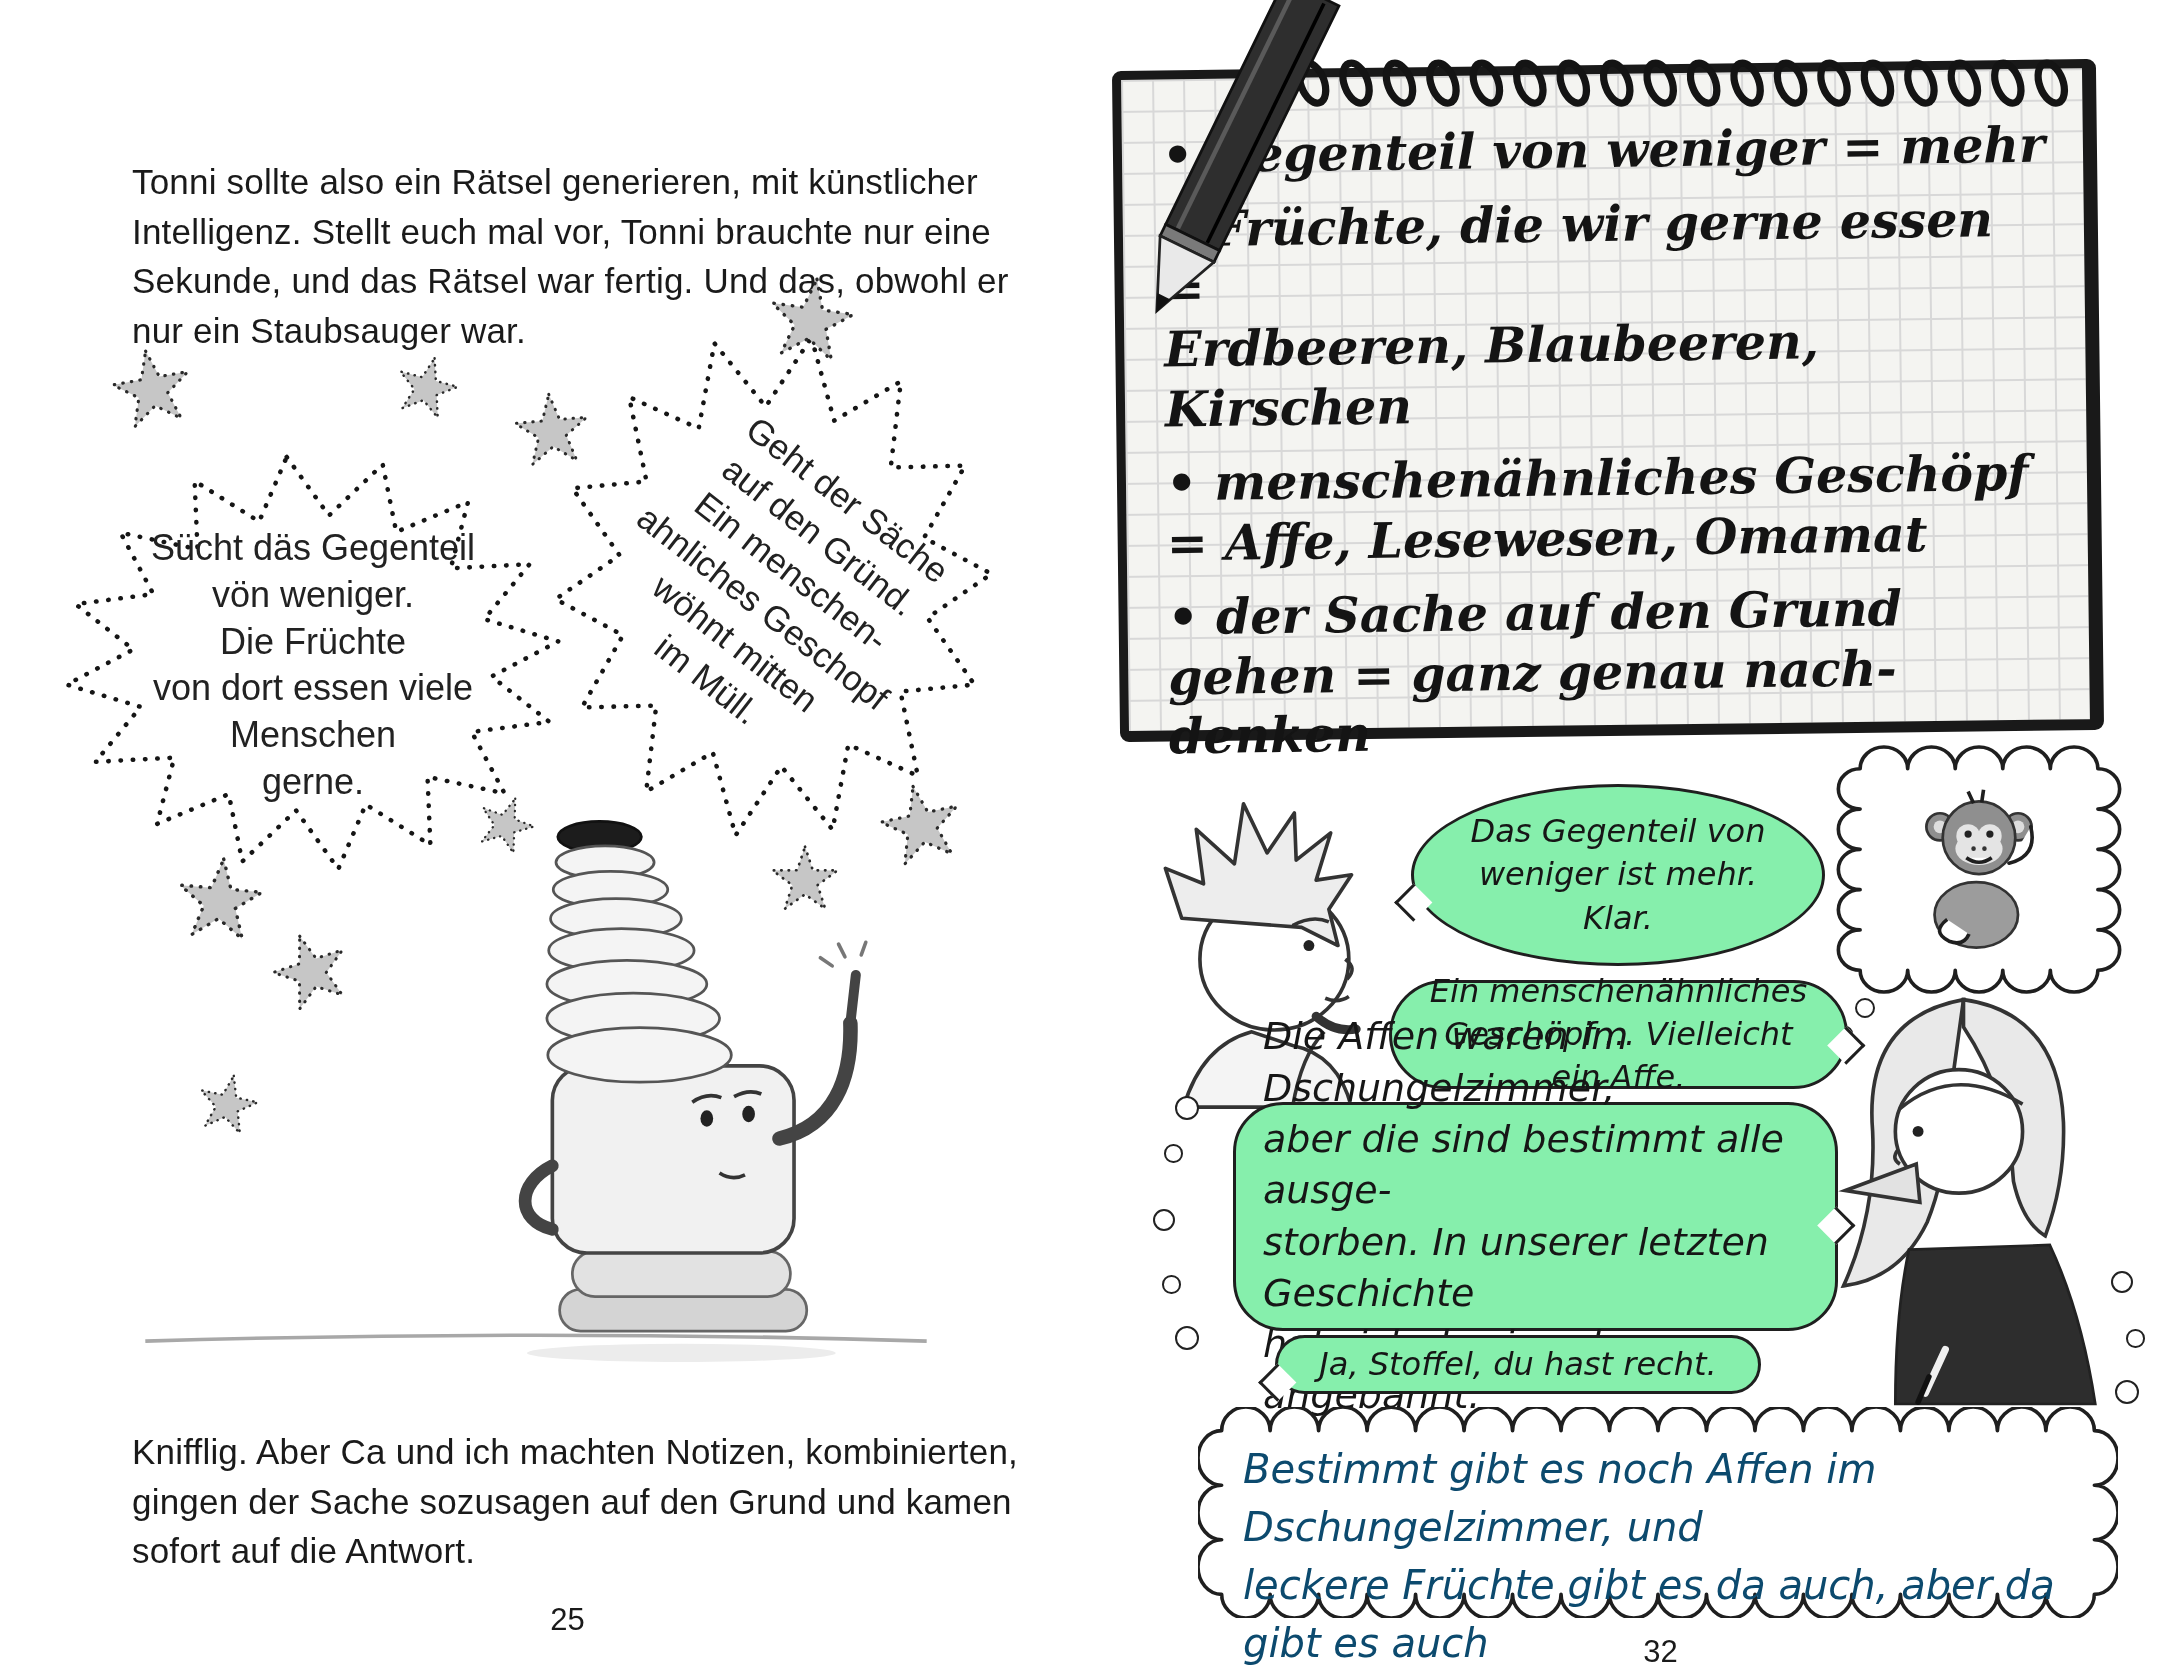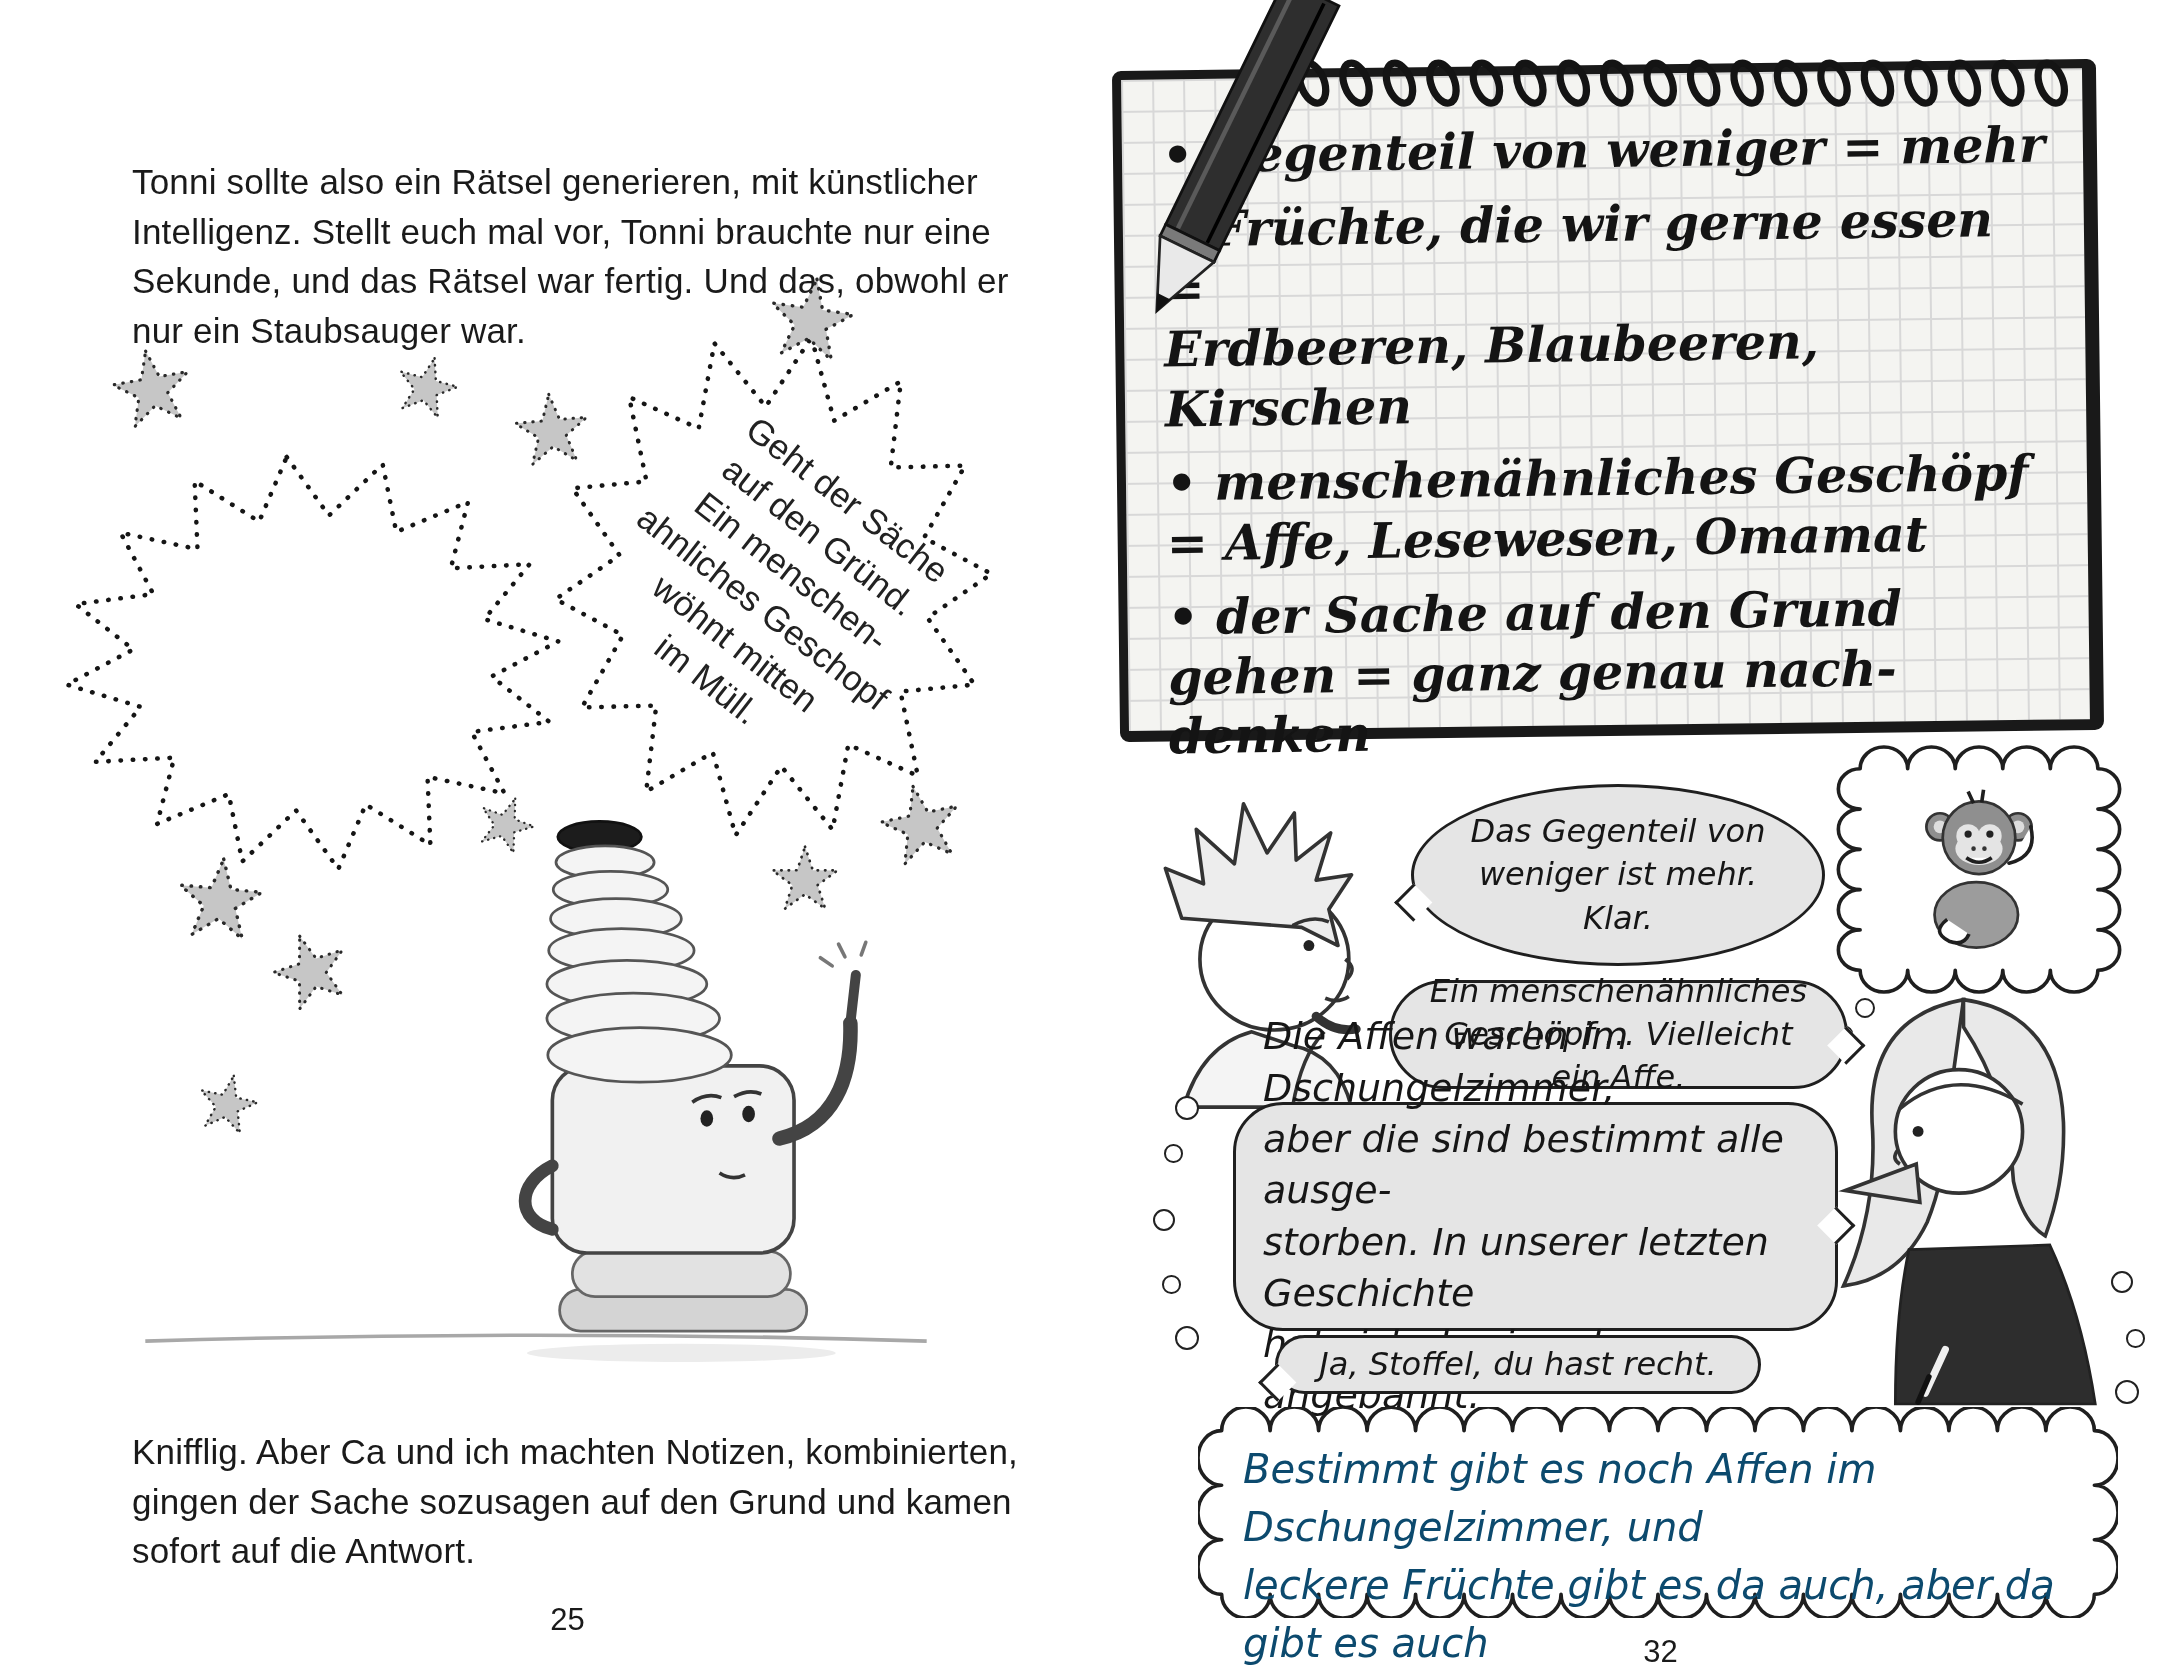--- a/index.html
+++ b/index.html
@@ -51,21 +51,21 @@
   .hand-item{
     font-family:"DejaVu Serif", serif;
     font-style:italic;font-weight:700;
     font-size:49px;line-height:1.22;color:#141414;
     margin:0 0 14.5px 0;
   }
   svg.spiral ellipse{fill:none;stroke:#141414;stroke-width:8;}
 
   
   .bubble{
-    box-sizing:border-box;background:#e5e5e5;border:3.6px solid #1f1f1f;
+    box-sizing:border-box;background:#86efac;border:3.6px solid #1f1f1f;
     font-family:"DejaVu Sans", sans-serif;font-style:italic;
     font-size:32px;line-height:1.35;color:#161616;
     display:flex;align-items:center;justify-content:center;
     text-align:center;padding:16.4px 27px;position:absolute;z-index:4;
   }
   .bubble::after{
     content:"";position:absolute;width:23.6px;height:23.6px;background:#fff;
   }
   .bubble.t-left::after{
     left:-14.5px;top:58%;border-left:3.6px solid #1f1f1f;border-bottom:3.6px solid #1f1f1f;
@@ -93,20 +93,26 @@
 <div class="abs" style="left:0;top:0;width:1027px;height:1676px;">
 
   <p class="body-text pre abs" style="left:120px;top:145px;width:891px;">Tonni sollte also ein Rätsel generieren, mit künstlicher
 Intelligenz. Stellt euch mal vor, Tonni brauchte nur eine
 Sekunde, und das Rätsel war fertig. Und das, obwohl er
 nur ein Staubsauger war.</p>
 
   <svg class="burst abs" style="left:49px;top:445px;" width="527" height="436" viewBox="0 0 580 480">
       <polygon points="261.6,13.2 308.1,77.7 367.3,21.4 382.2,95.7 461.2,62.8 442.2,135.8 529.0,131.2 479.1,191.7 560.5,216.2 487.2,254.9 550.8,304.8 465.2,315.9 501.4,383.5 416.6,365.3 419.8,440.4 348.7,395.7 318.4,466.8 271.9,402.3 212.7,458.6 197.8,384.3 118.8,417.2 137.8,344.2 51.0,348.8 100.9,288.3 19.5,263.8 92.8,225.1 29.2,175.2 114.8,164.1 78.6,96.5 163.4,114.7 160.2,39.6 231.3,84.3"></polygon>
     </svg>
+  <div class="star-text pre abs" style="left:95px;top:525px;width:436px;">Sücht däs Gegenteil
+vön weniger.
+Die Früchte
+von dort essen viele
+Menschen
+gerne.</div>
 
   <svg class="burst abs" style="left:544px;top:325px;" width="459" height="523" viewBox="0 0 505 575">
       <polygon points="294.2,13.7 319.3,105.0 392.6,61.8 381.5,156.5 463.3,154.5 418.1,233.9 492.2,273.6 421.9,321.9 473.7,395.5 392.2,403.1 411.3,495.9 334.8,461.4 317.5,555.1 261.1,485.3 210.8,561.3 185.7,470.0 112.4,513.2 123.5,418.5 41.7,420.5 86.9,341.1 12.8,301.4 83.1,253.1 31.3,179.5 112.8,171.9 93.7,79.1 170.2,113.6 187.5,19.9 243.9,89.7"></polygon>
     </svg>
   <div class="star-text rot pre abs" style="left:605px;top:453px;width:345px;">Geht der Säche
 auf den Gründ.
 Ein menschen-
 ahnliches Geschopf
 wöhnt mitten
 im Müll.</div>

